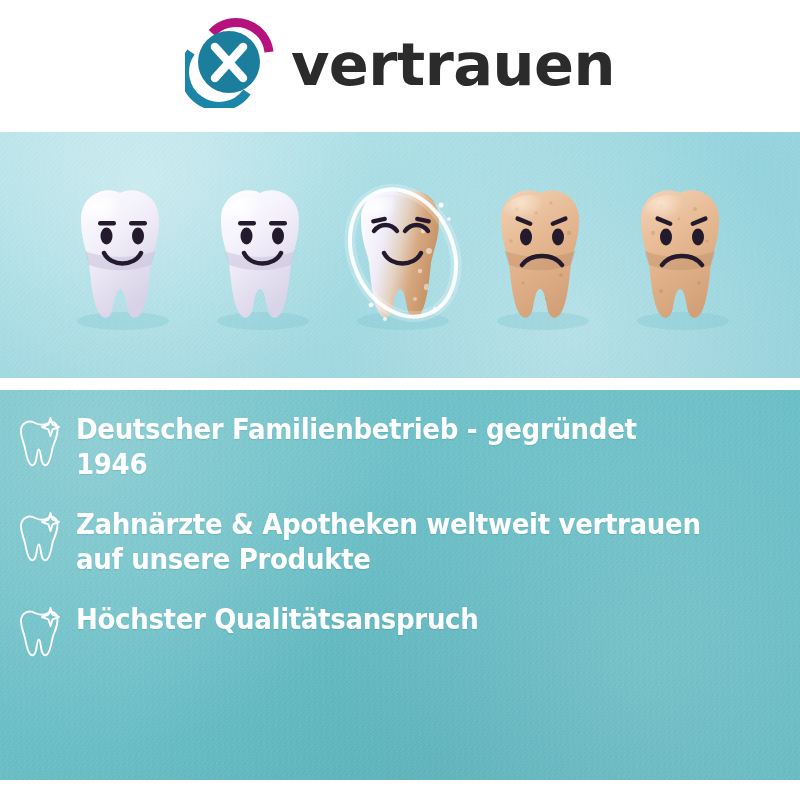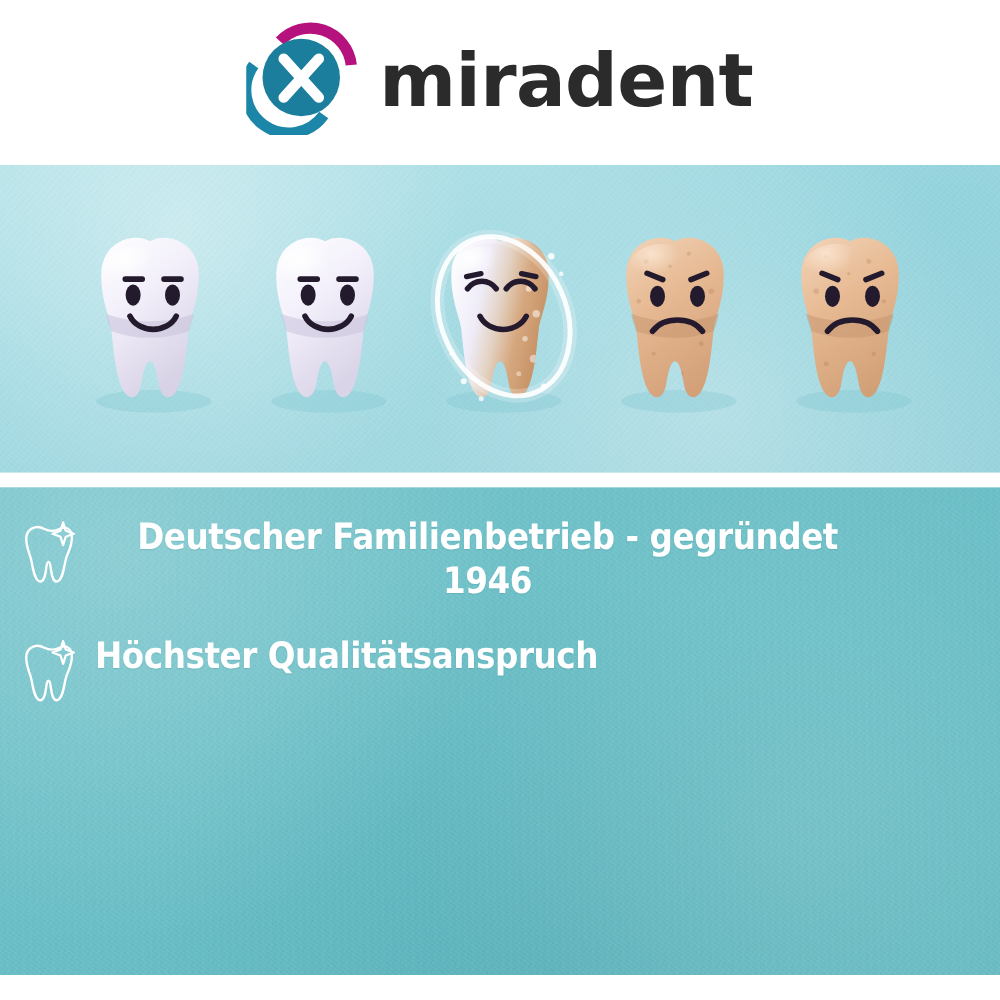--- a/index.html
+++ b/index.html
@@ -113,21 +113,20 @@
     padding:22px 26px 14px 16px;
     display:flex;
     flex-direction:column;
     justify-content:flex-start;
   }
   .feature-row {
     display:flex;
     align-items:flex-start;
     gap:14px;
     margin-bottom:26px;
-    text-align:center;
   }
   .feature-row:last-child { margin-bottom:0; }
   .feat-icon { flex:0 0 auto; width:46px; height:52px; margin-top:4px; }
   .feat-icon svg { display:block; width:46px; height:52px; }
   .feat-text {
     color:#ffffff;
     font-family:"DejaVu Sans", sans-serif;
     font-weight:700;
     font-size:29px;
     line-height:1.19;
@@ -160,21 +159,21 @@
 
         <circle cx="44" cy="46" r="31" fill="#1b7e9c"></circle>
 
         <g fill="none" stroke="#ffffff" stroke-width="8.5" stroke-linecap="round">
           <line x1="30" y1="31" x2="58" y2="62"></line>
           <line x1="58" y1="31" x2="30" y2="62"></line>
         </g>
       </svg>
     </div>
 
-    <div class="logo-word">miradent</div>
+    <div class="logo-word">vertrauen</div>
   </div>
 </div>
 
 <div class="photo-band">
   <div class="paper-tex"></div>
   <div class="grain"></div>
 
   <div class="teeth-row">
 
     <div class="tooth">
@@ -419,20 +418,36 @@
                      C28.5 50.5, 26 48.5, 25 41 C24.2 35.5, 23.8 33.5, 22.8 33.5
                      C21.8 33.5, 21.4 35.5, 20.6 41 C19.6 48.5, 17 50.5, 14.5 48.5
                      C11.5 46, 10.5 40, 9 32 C7.5 26, 5 22, 5 15 Z"></path>
             <path d="M34.5 2 L36.6 8.6 L43 11 L36.6 13.4 L34.5 20 L32.4 13.4 L26 11 L32.4 8.6 Z"></path>
           </g>
         </svg>
       </span>
       <span class="feat-text">Deutscher Familienbetrieb - gegründet 1946</span>
     </div>
 
+    <div class="feature-row">
+      <span class="feat-icon">
+        <svg viewBox="0 0 46 52" xmlns="http://www.w3.org/2000/svg">
+          <g fill="none" stroke="#ffffff" stroke-width="1.9" stroke-linejoin="round" stroke-linecap="round">
+            <path d="M5 15 C5 7, 13 3.5, 19 7 C24 9.5, 27.5 9.5, 32 7 C37 4.5, 41.5 7.5, 41.5 14
+                     C41.5 22, 38 26, 36.5 32 C35 40, 34 46, 31 48.5
+                     C28.5 50.5, 26 48.5, 25 41 C24.2 35.5, 23.8 33.5, 22.8 33.5
+                     C21.8 33.5, 21.4 35.5, 20.6 41 C19.6 48.5, 17 50.5, 14.5 48.5
+                     C11.5 46, 10.5 40, 9 32 C7.5 26, 5 22, 5 15 Z"></path>
+            <path d="M34.5 2 L36.6 8.6 L43 11 L36.6 13.4 L34.5 20 L32.4 13.4 L26 11 L32.4 8.6 Z"></path>
+          </g>
+        </svg>
+      </span>
+      <span class="feat-text">Zahnärzte &amp; Apotheken weltweit vertrauen
+auf unsere Produkte</span>
+    </div>
 
     <div class="feature-row">
       <span class="feat-icon">
         <svg viewBox="0 0 46 52" xmlns="http://www.w3.org/2000/svg">
           <g fill="none" stroke="#ffffff" stroke-width="1.9" stroke-linejoin="round" stroke-linecap="round">
             <path d="M5 15 C5 7, 13 3.5, 19 7 C24 9.5, 27.5 9.5, 32 7 C37 4.5, 41.5 7.5, 41.5 14
                      C41.5 22, 38 26, 36.5 32 C35 40, 34 46, 31 48.5
                      C28.5 50.5, 26 48.5, 25 41 C24.2 35.5, 23.8 33.5, 22.8 33.5
                      C21.8 33.5, 21.4 35.5, 20.6 41 C19.6 48.5, 17 50.5, 14.5 48.5
                      C11.5 46, 10.5 40, 9 32 C7.5 26, 5 22, 5 15 Z"></path>

